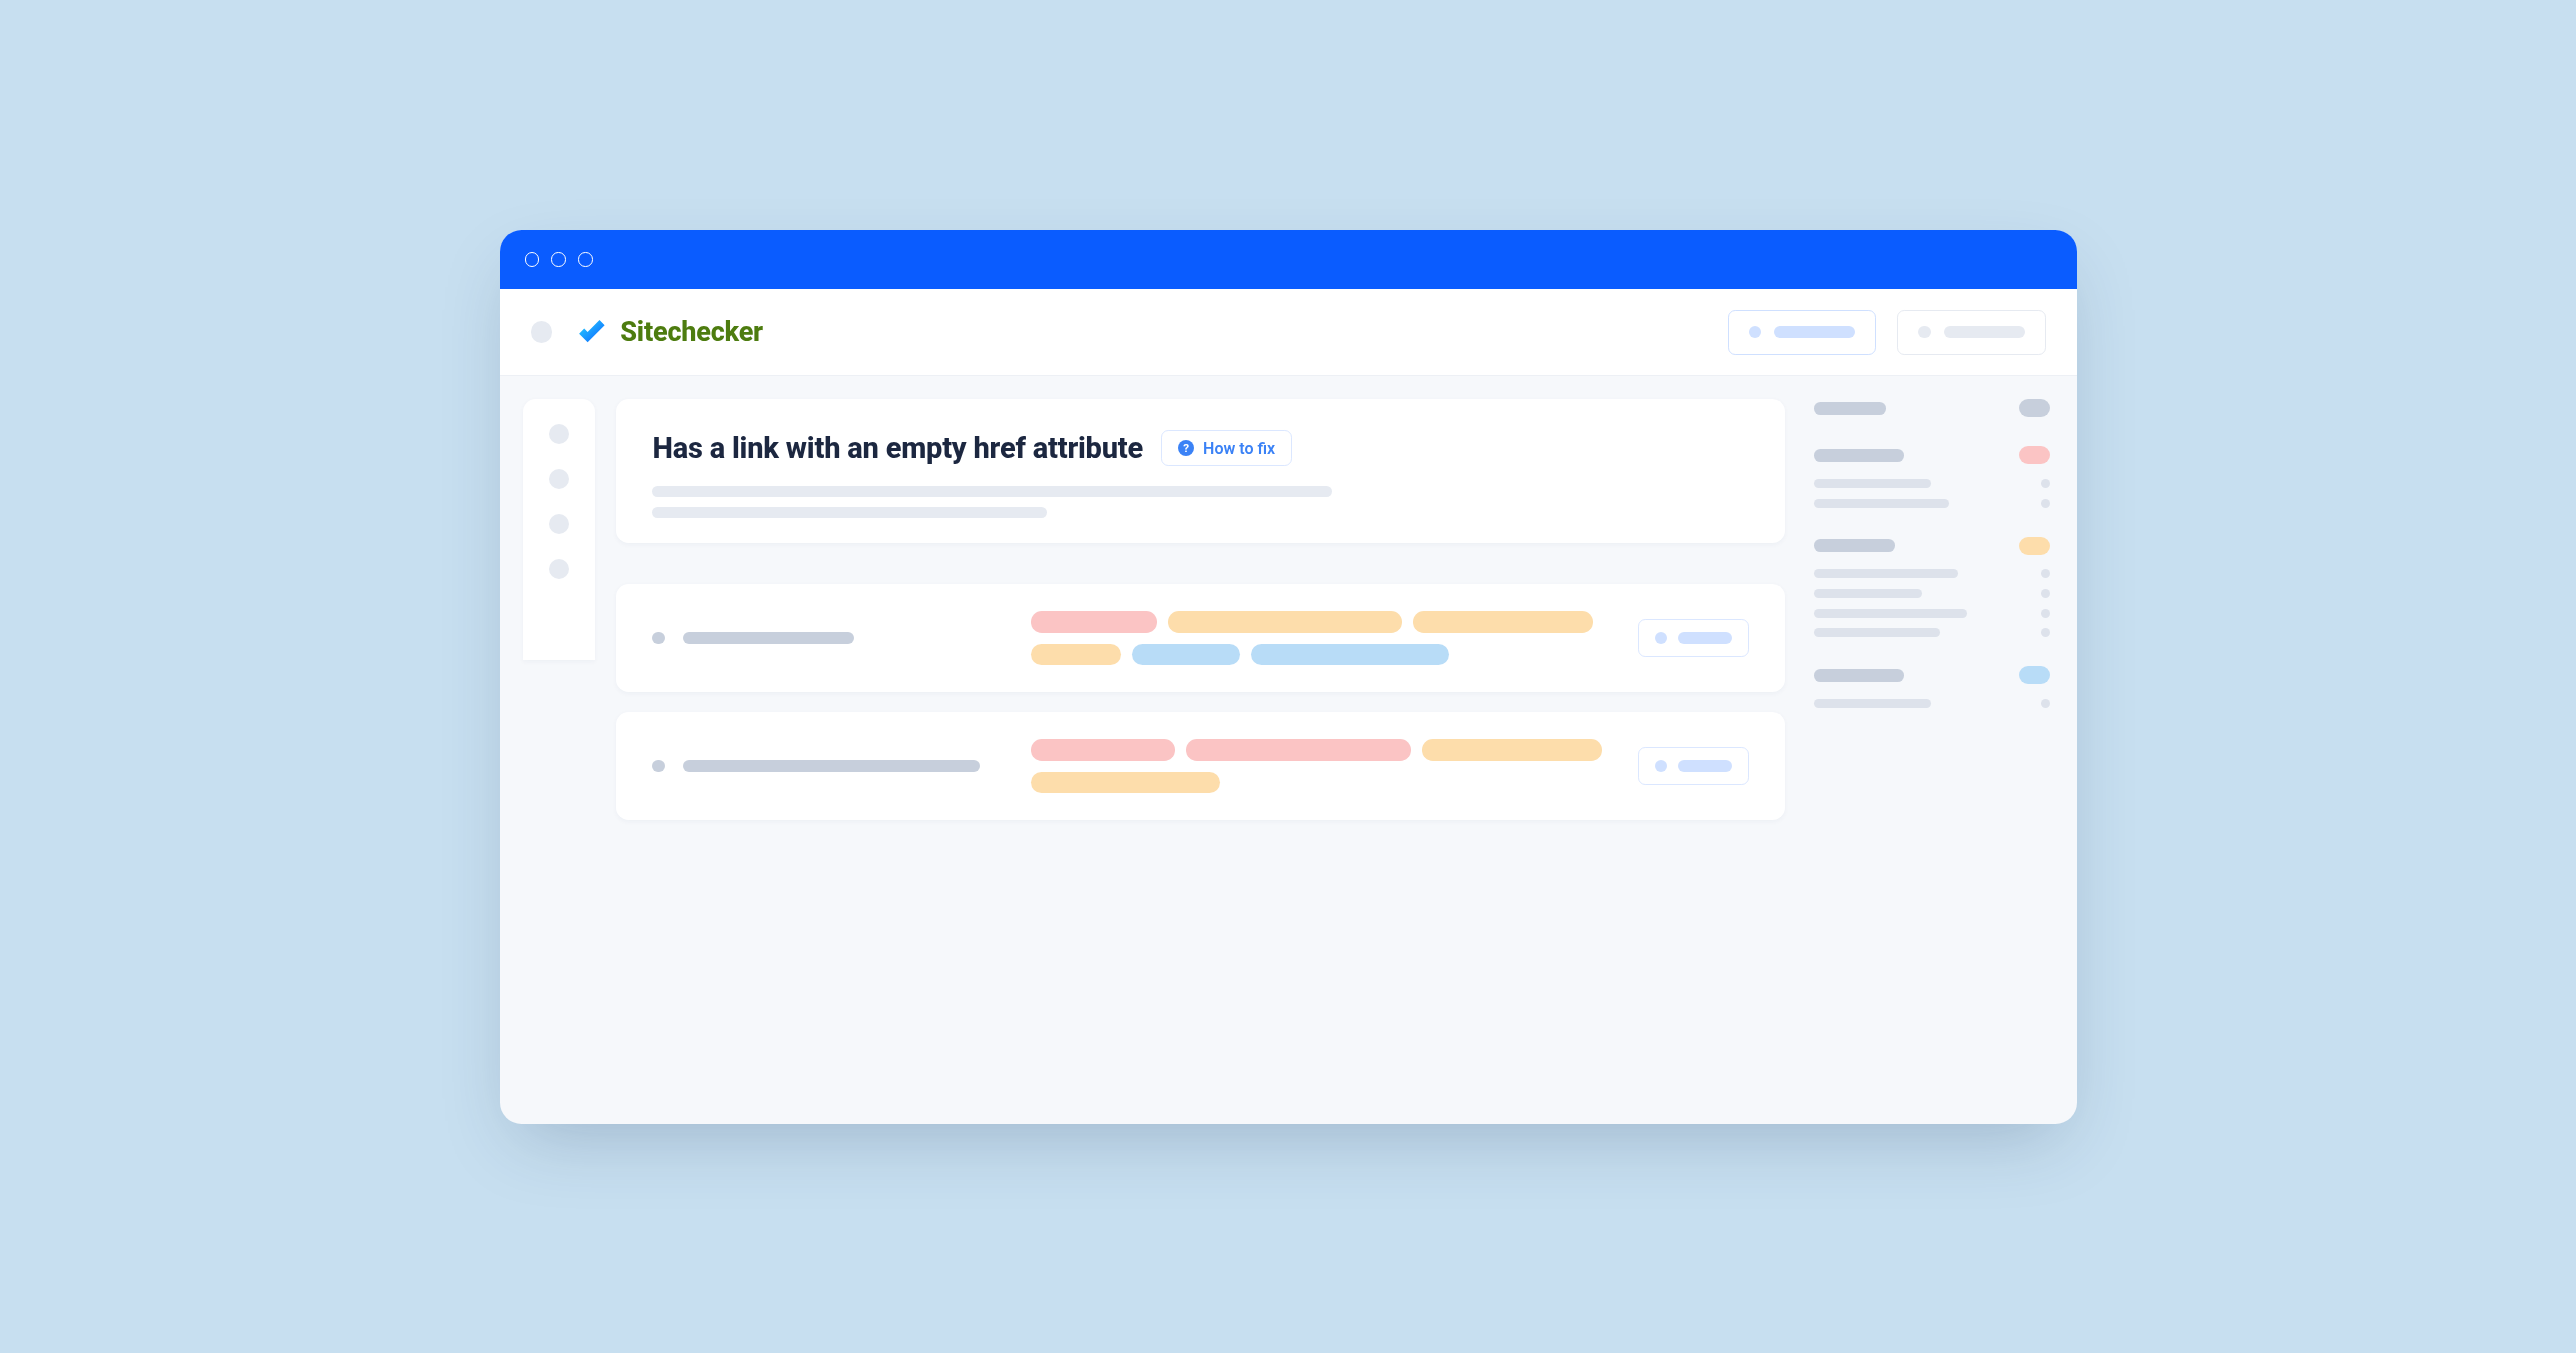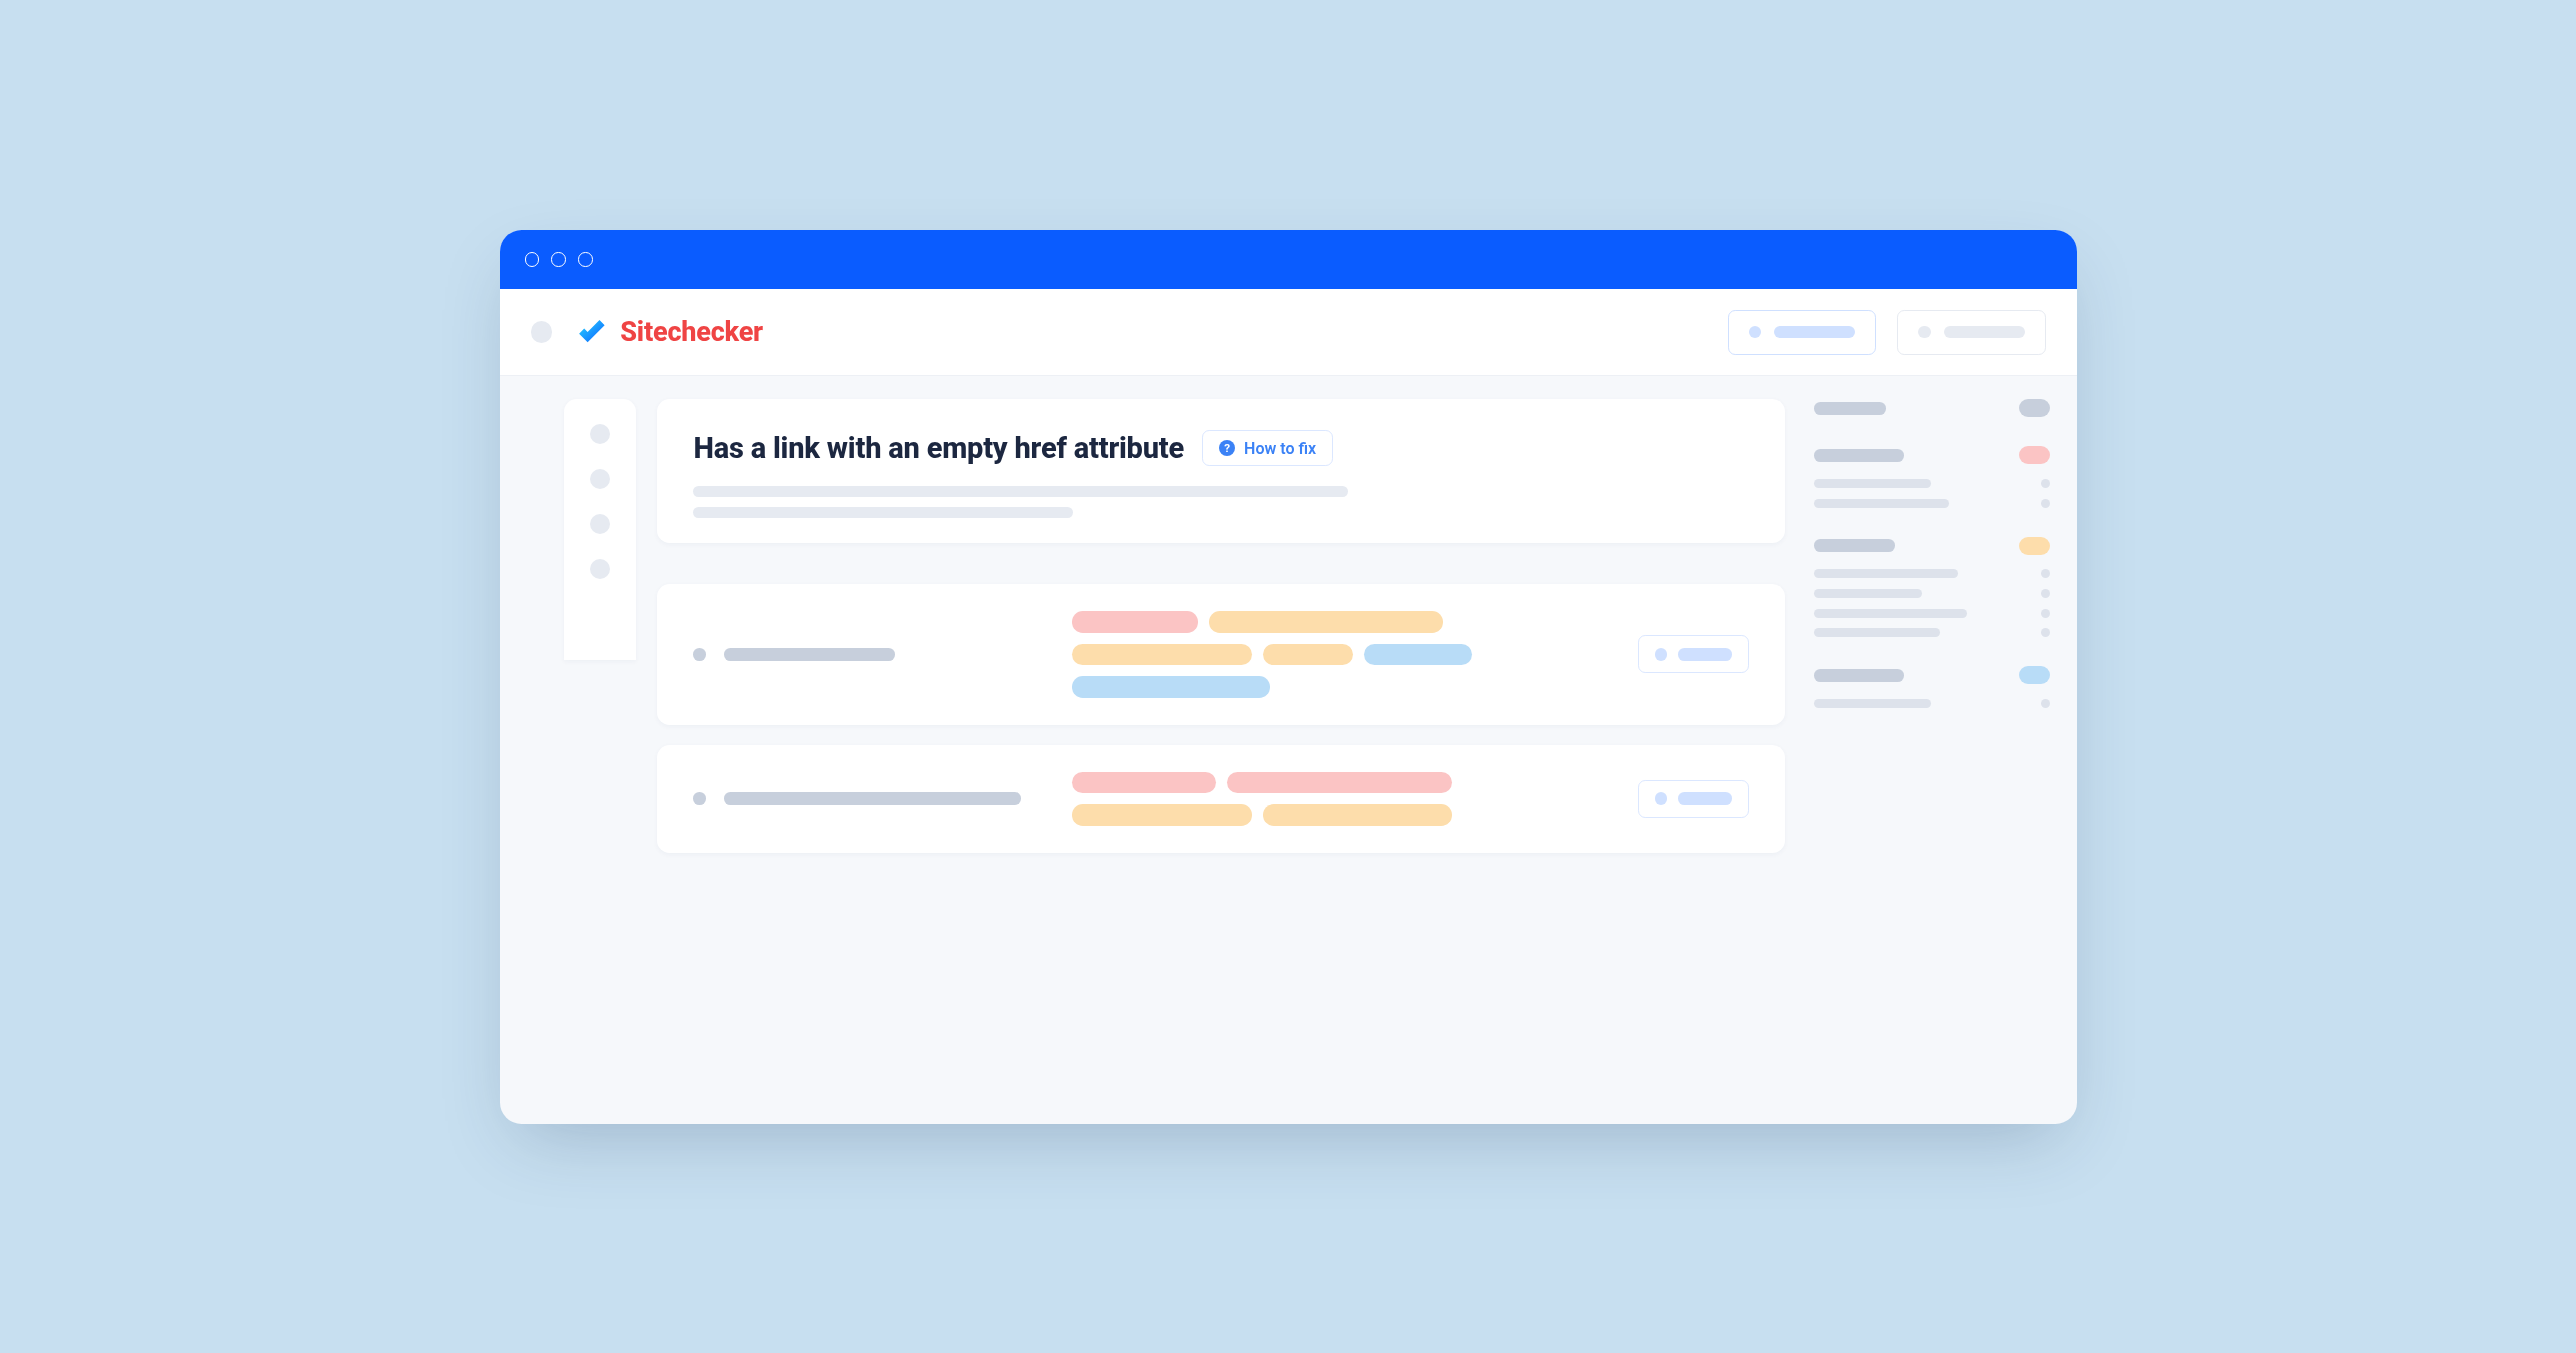--- a/index.html
+++ b/index.html
@@ -53,21 +53,21 @@
   align-items: center;
   gap: 12.6px;
 }
 .logo-icon {
   width: 34px;
   height: 34px;
 }
 .app-title {
   font-size: 27px;
   font-weight: 800;
-  color: #ef4444;
+  color: #4d7c0f;
   letter-spacing: -0.2px;
 }
 .header-spacer { flex: 1; }
 .header-btn {
   height: 45px;
   border-radius: 7.2px;
   display: flex;
   align-items: center;
   padding: 0 20px;
   gap: 12.6px;
@@ -76,21 +76,20 @@
   border: 1.8px solid #cfe0ff;
 }
 .header-btn.secondary {
   border: 1.8px solid #e6eaf1;
 }
 .hb-dot { width: 12.6px; height: 12.6px; border-radius: 50%; }
 .hb-bar { height: 12.6px; border-radius: 6.3px; }
 .body {
   display: flex;
   height: 748px;
-  padding-left: 41px;
 }
 .sidebar {
   width: 72px;
   background: #ffffff;
   display: flex;
   flex-direction: column;
   align-items: center;
   padding-top: 25px;
   gap: 25px;
   margin: 23.4px 0 0 23.4px;

